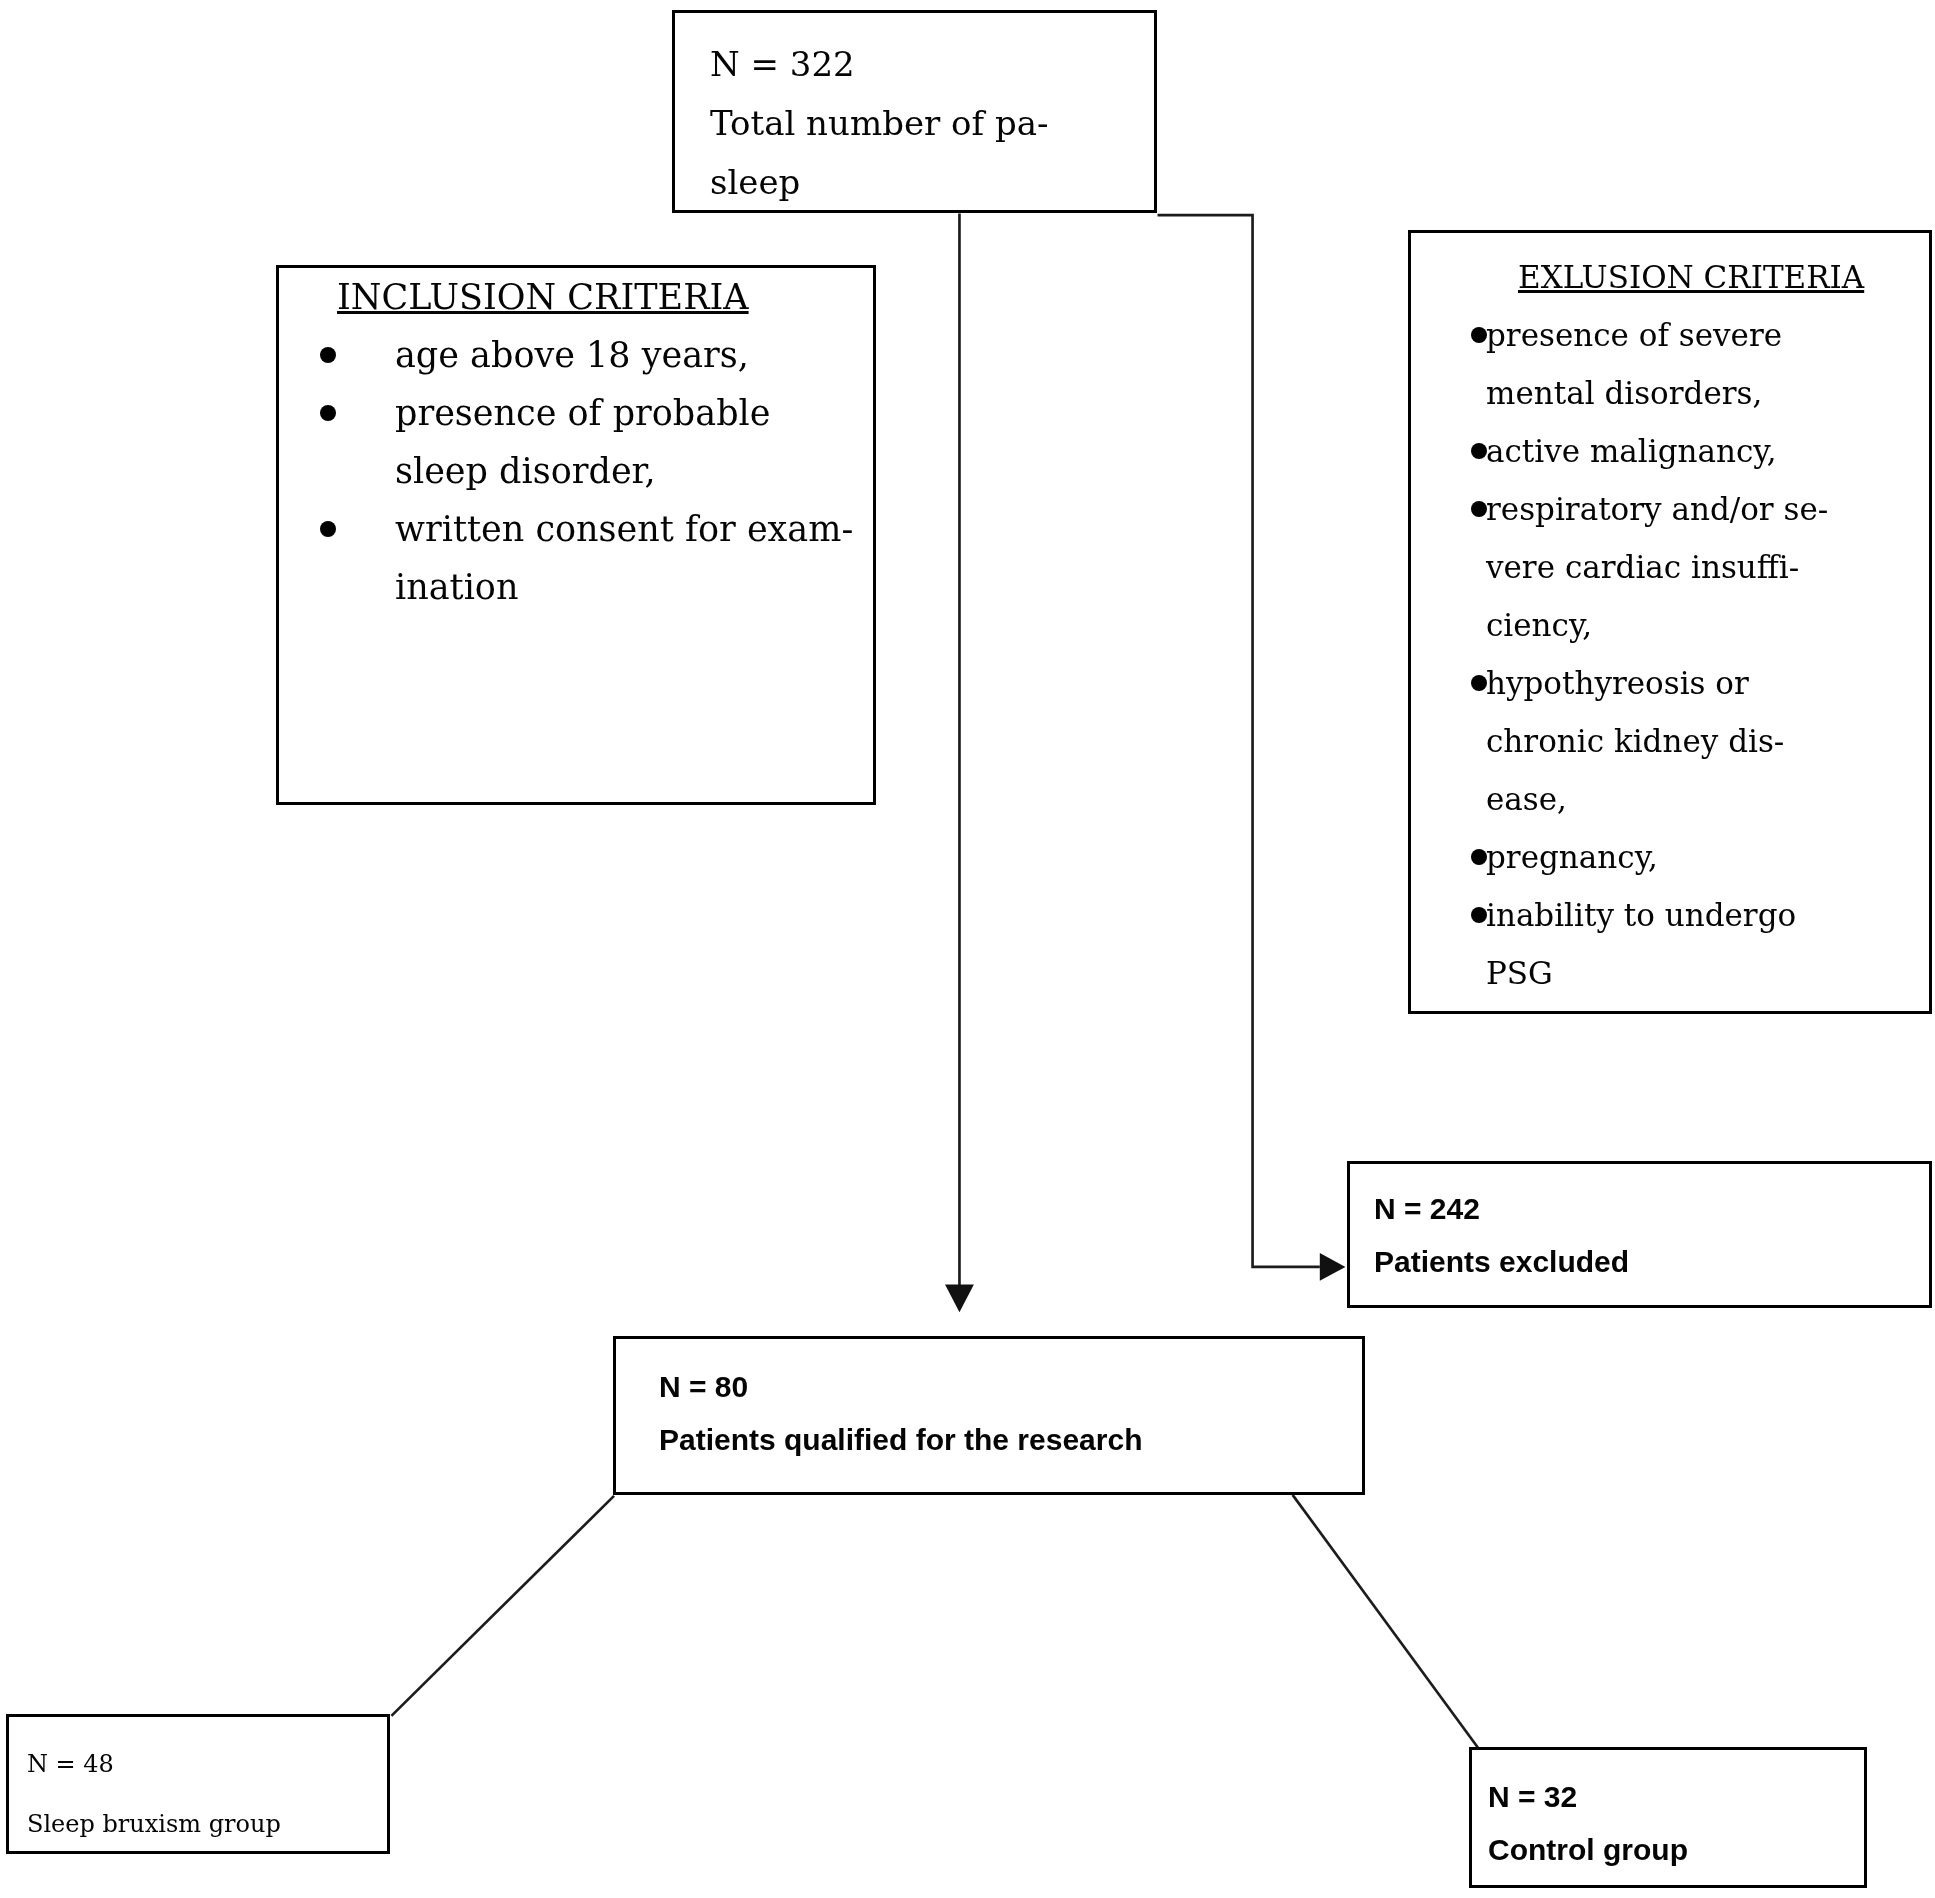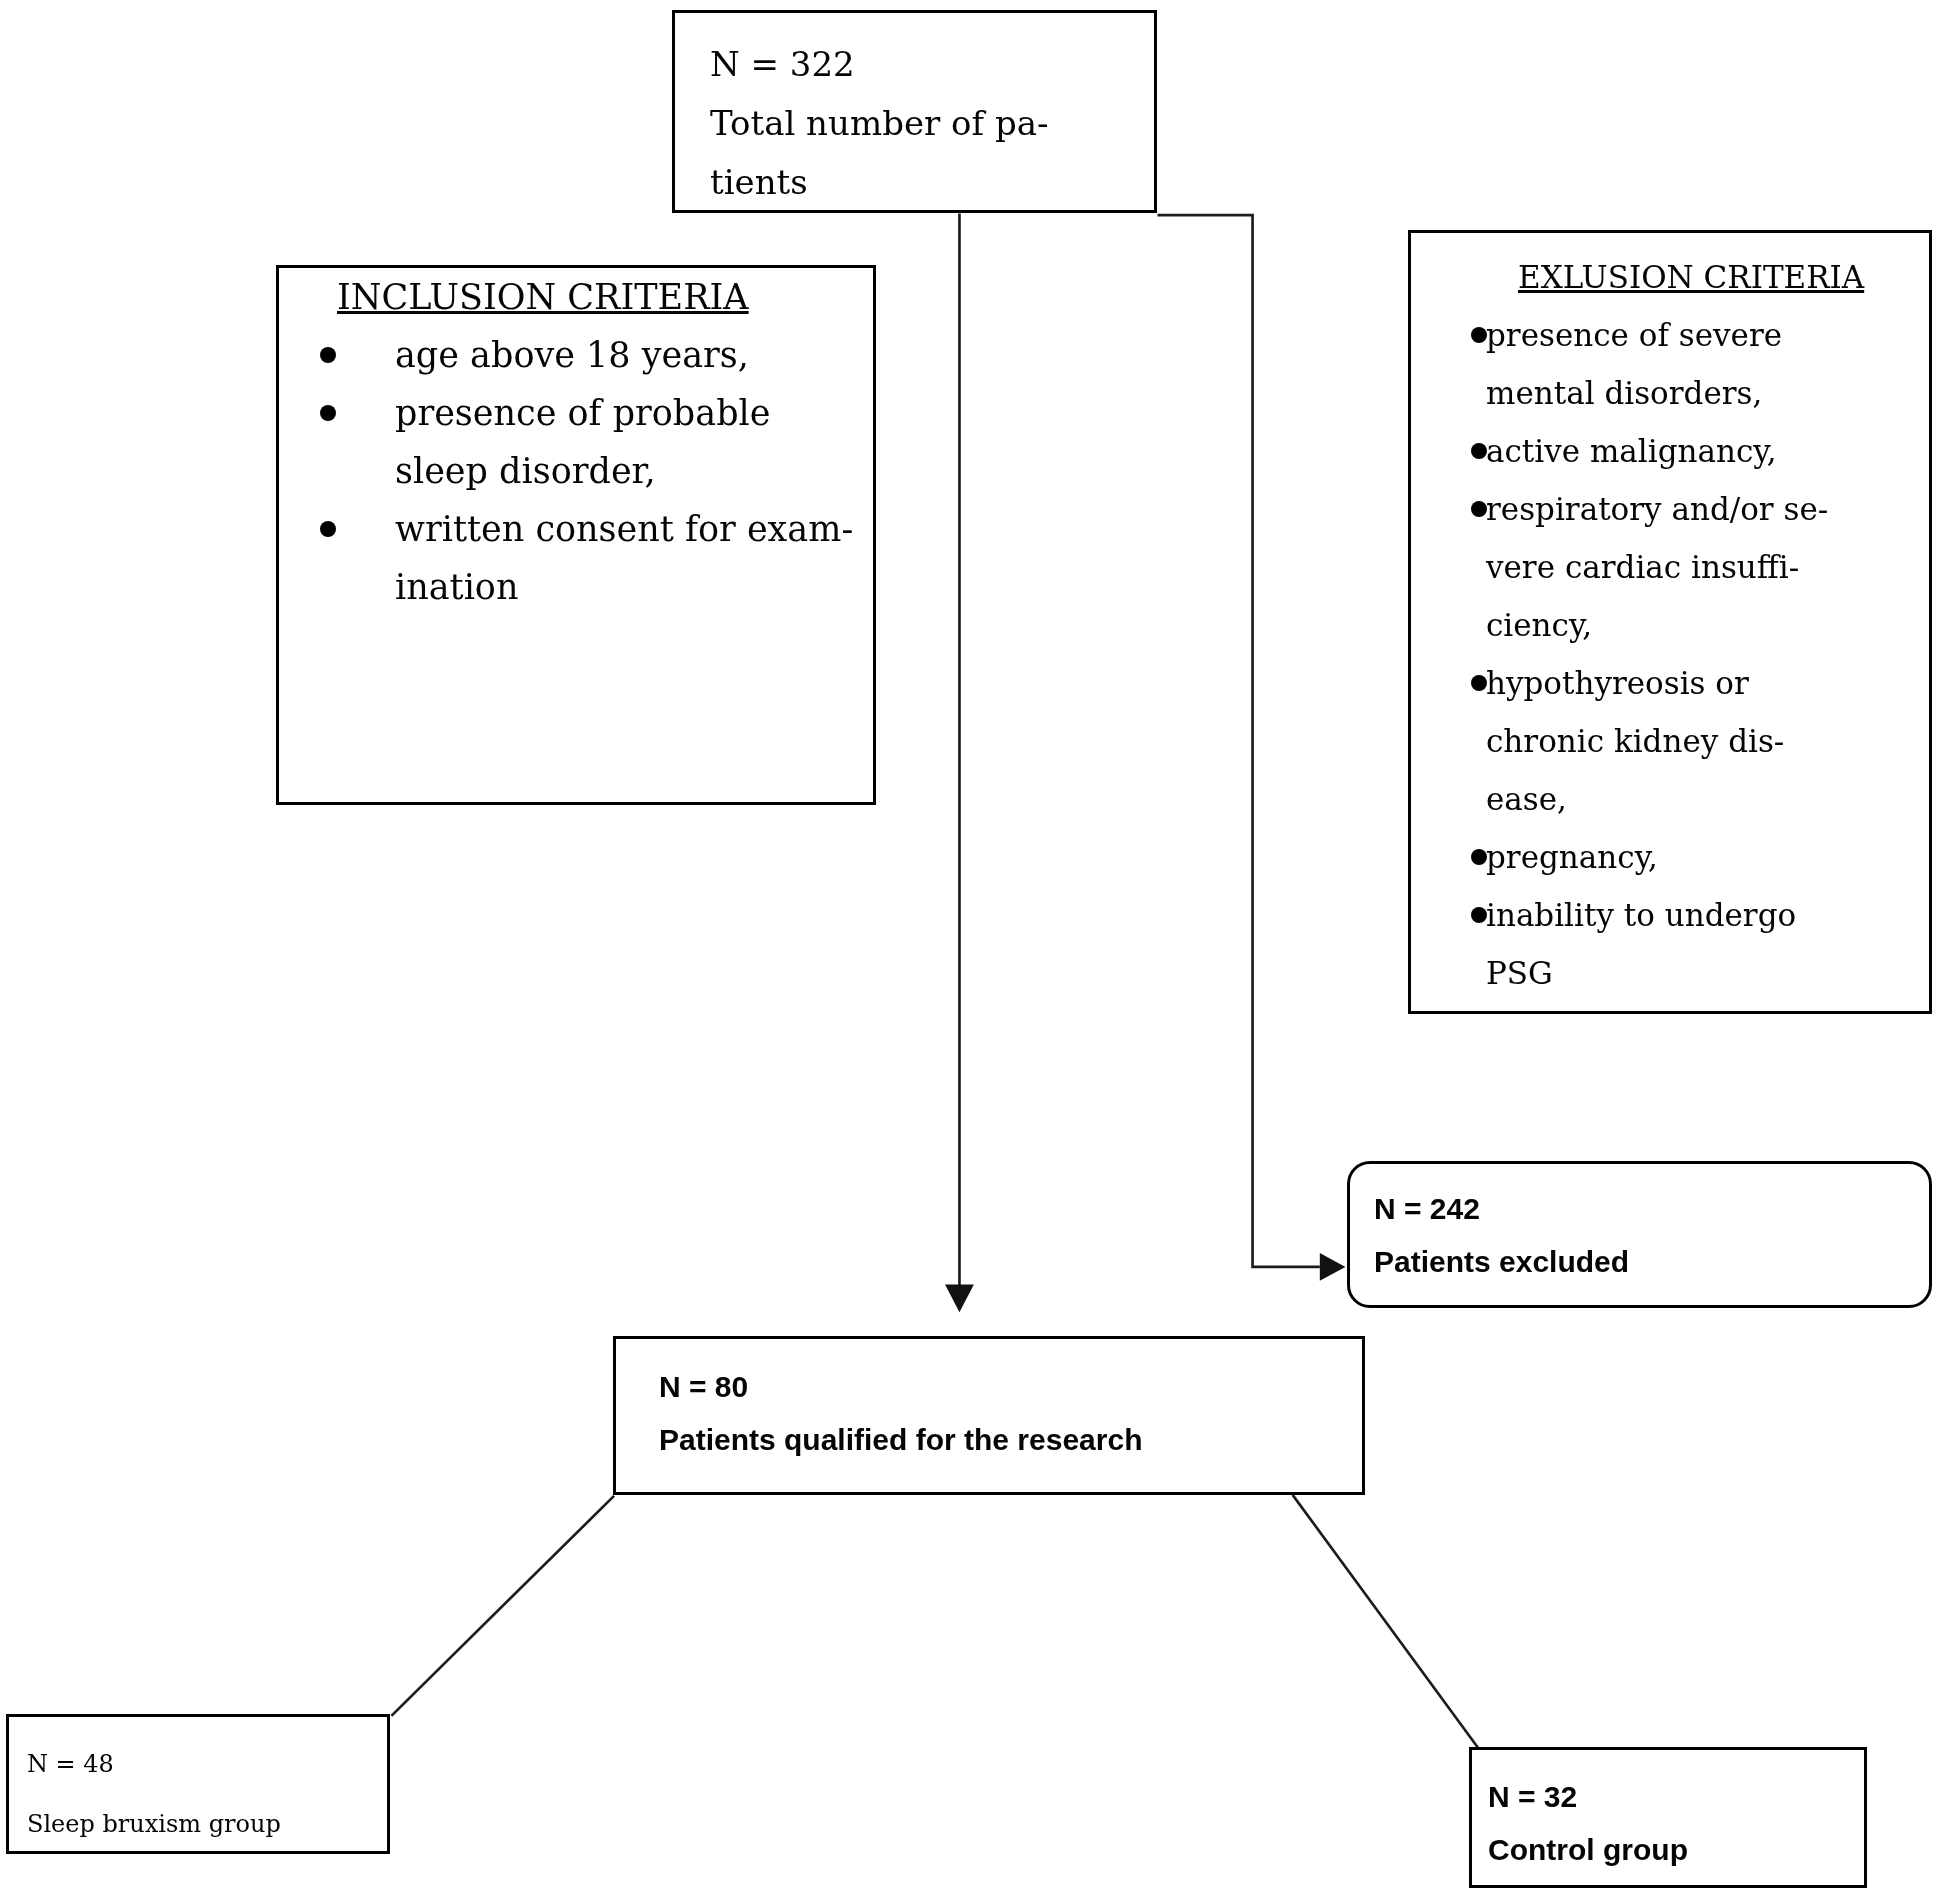--- a/index.html
+++ b/index.html
@@ -44,21 +44,21 @@
   .bline{position:relative;white-space:nowrap;}
   .dot{
     position:absolute;top:50%;
     width:16px;height:16px;margin-top:-8px;
     background:#000;border-radius:50%;
     display:block;
   }
 
   
   #box-excluded{left:1347px;top:1161px;width:585px;height:147px;
-    padding:18px 0 0 24px;font-size:30px;line-height:53px;border-radius:23px;}
+    padding:18px 0 0 24px;font-size:30px;line-height:53px;}
 
   
   #box-qualified{left:613px;top:1336px;width:752px;height:159px;
     padding:21.4px 0 0 43px;font-size:30px;line-height:53px;}
 
   
   #box-bruxism{left:6.4px;top:1714px;width:384px;height:140px;
     padding:17px 0 0 17.6px;font-size:24px;line-height:60px;}
 
   
@@ -79,21 +79,21 @@
     <polygon points="2472,2347 2472,2399 2520,2373" fill="#111111"></polygon>
 
     <line x1="1150" y1="2802" x2="733" y2="3214" stroke="#1c1c1c" stroke-width="5"></line>
 
     <line x1="2421" y1="2800" x2="2770" y2="3276" stroke="#1c1c1c" stroke-width="5"></line>
   </svg>
 
   <div class="box serif" id="box-total">
     <div class="line">N = 322</div>
     <div class="line">Total number of pa-</div>
-    <div class="line">tients</div>
+    <div class="line">sleep</div>
   </div>
 
   <div class="box serif" id="box-inclusion">
     <div class="crit-title">INCLUSION CRITERIA</div>
     <div class="bullets">
         <div class="bline first"><span class="dot"></span>age above 18 years,</div>
         <div class="bline first"><span class="dot"></span>presence of probable</div>
         <div class="bline">sleep disorder,</div>
         <div class="bline first"><span class="dot"></span>written consent for exam-</div>
         <div class="bline">ination</div>

